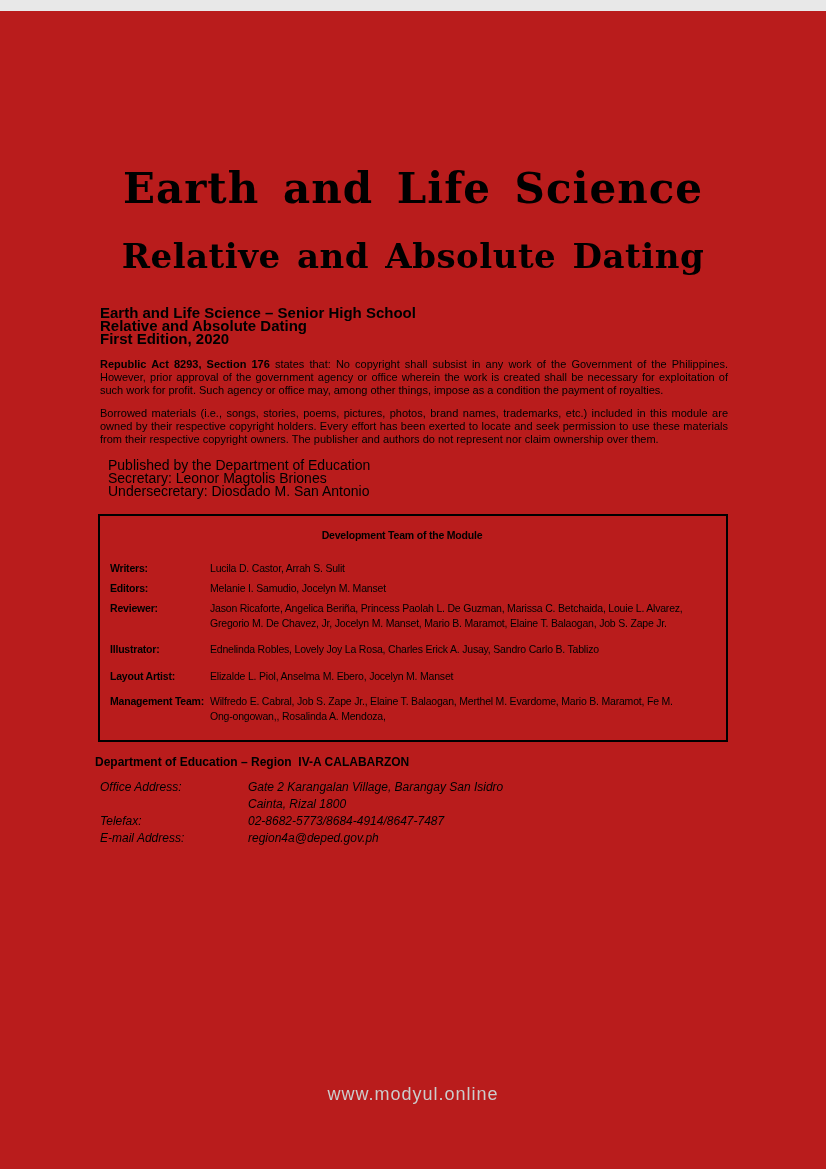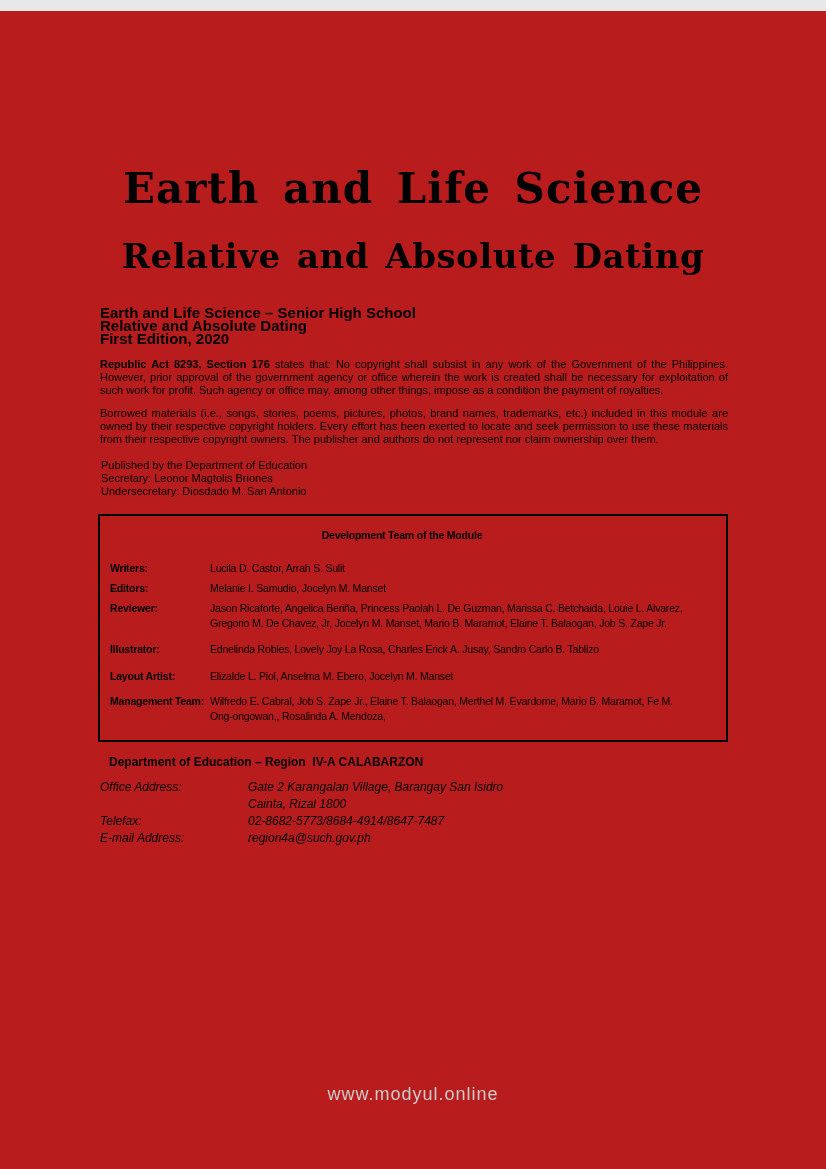--- a/index.html
+++ b/index.html
@@ -70,23 +70,23 @@
     margin: 0;
   }
   .para-ra { top: 347px; }
   .para-borrowed { top: 396px; }
   .para .bold-lead { font-weight: bold; }
 
   
   .publisher-block {
     position: absolute;
     top: 448px;
-    left: 101px;
-    width: 628px;
-    font-size: 11px;
+    left: 108px;
+    width: 628px;
+    font-size: 14px;
     line-height: 13px;
   }
 
   
   .team-box {
     position: absolute;
     top: 503px;
     left: 98px;
     width: 630px;
     height: 228px;
@@ -112,21 +112,21 @@
   .team-row:nth-child(1) { margin-bottom: 5px; }
   .team-row:nth-child(2) { margin-bottom: 5px; }
   .team-row:nth-child(3) { margin-bottom: 11px; }
   .team-row:nth-child(4) { margin-bottom: 12px; }
   .team-row:nth-child(5) { margin-bottom: 10px; }
 
   
   .region-heading {
     position: absolute;
     top: 744px;
-    left: 109px;
+    left: 95px;
     width: 628px;
     font-size: 12px;
     font-weight: bold;
   }
   .office-block {
     position: absolute;
     top: 768px;
     left: 100px;
     width: 628px;
     font-size: 12px;
@@ -223,19 +223,19 @@
     <div class="office-row">
       <span></span>
       <span>Cainta, Rizal 1800</span>
     </div>
     <div class="office-row">
       <span>Telefax:</span>
       <span>02-8682-5773/8684-4914/8647-7487</span>
     </div>
     <div class="office-row">
       <span>E-mail Address:</span>
-      <span>region4a@such.gov.ph</span>
+      <span>region4a@deped.gov.ph</span>
     </div>
   </div>
 
   <div class="watermark">www.modyul.online</div>
 
 </div>
 
 </body></html>

